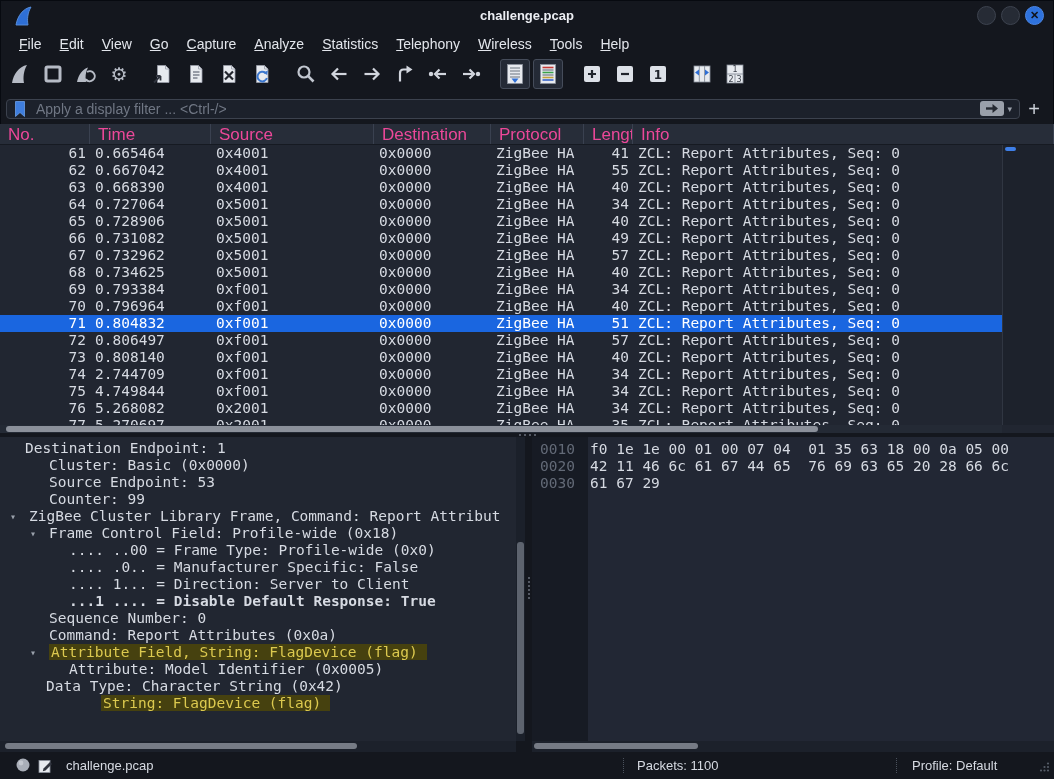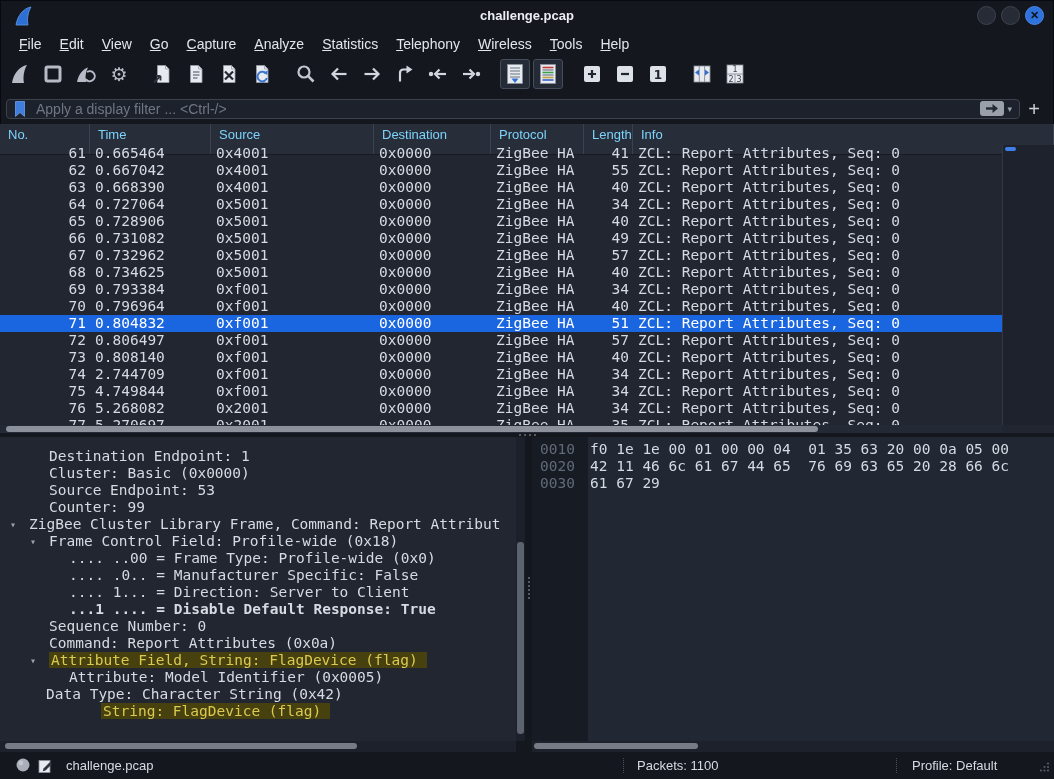--- a/index.html
+++ b/index.html
@@ -30,22 +30,22 @@
   .filter-wrap{flex:1;height:20px;background:#1c212b;border:1px solid #3c424e;border-radius:4px;
     display:flex;align-items:center;padding:0 5px;box-sizing:border-box;}
   .filter-wrap input{flex:1;background:transparent;border:none;outline:none;color:#cfd4dd;font-size:14px;
     font-family:"Liberation Sans",sans-serif;margin-left:6px;}
   .filter-wrap input::placeholder{color:#707784;}
   .apply-btn{width:24px;height:15px;border-radius:3px;background:#9aa0aa;display:flex;align-items:center;justify-content:center;margin-right:3px;}
   .apply-caret{color:#9aa0aa;font-size:9px;margin-right:2px;}
   .add-filter-btn{width:28px;text-align:center;font-size:20px;color:#ccd1d9;line-height:26px;}
   
   .packets{position:absolute;top:124px;left:0;right:0;height:309px;background:#212631;}
-  .phead{position:absolute;top:0;left:0;right:0;height:31px;background:#272d39;display:flex;
-    font-size:13px;color:#7dd3fc;line-height:21px;border-bottom:1px solid #161a22;box-sizing:border-box;}
+  .phead{position:absolute;top:0;left:0;right:0;height:21px;background:#272d39;display:flex;
+    font-size:17px;color:#ec4899;line-height:21px;border-bottom:1px solid #161a22;box-sizing:border-box;}
   .phcell{border-right:1px solid #3a4150;padding-left:8px;box-sizing:border-box;overflow:hidden;white-space:nowrap;}
   .pbody{position:absolute;top:21px;left:0;right:52px;height:280px;overflow:hidden;
     font-family:"DejaVu Sans Mono",monospace;font-size:14.5px;}
   .prow{height:17px;line-height:17px;display:flex;white-space:pre;}
   .prow.selected{background:var(--sel,#1a66e0);color:#ffffff;}
   .pcell{overflow:hidden;box-sizing:border-box;padding-left:5px;}
   .pcell.r{text-align:right;padding-left:0;padding-right:4px;}
   .pvscroll{position:absolute;top:21px;right:0;width:52px;height:280px;background:#1d222c;border-left:1px solid #303642;box-sizing:border-box;}
   .pvthumb{position:absolute;top:2px;left:2px;width:11px;height:4px;background:#3e7fe8;border-radius:2px;}
   .phscroll{position:absolute;top:301px;left:0;right:52px;height:8px;background:#242a35;}
@@ -377,21 +377,21 @@
 
   <div class="hsplit">
       <i></i>
       <i></i>
       <i></i>
       <i></i>
     </div>
 
   <div class="lower">
     <div class="details" id="details">
-        <div class="dline" style="padding-left: 49px; margin-top: 8px;"><span>Destination Endpoint: 1</span></div>
+        <div class="dline" style="padding-left: 25px;"><span>Destination Endpoint: 1</span></div>
         <div class="dline" style="padding-left: 49px;"><span>Cluster: Basic (0x0000)</span></div>
         <div class="dline" style="padding-left: 49px;"><span>Source Endpoint: 53</span></div>
         <div class="dline" style="padding-left: 49px;"><span>Counter: 99</span></div>
         <div class="dline" style="padding-left: 29px;"><span class="darrow" style="left: 10px;">▾</span><span>ZigBee Cluster Library Frame, Command: Report Attribut</span></div>
         <div class="dline" style="padding-left: 49px;"><span class="darrow" style="left: 30px;">▾</span><span>Frame Control Field: Profile-wide (0x18)</span></div>
         <div class="dline" style="padding-left: 69px;"><span>.... ..00 = Frame Type: Profile-wide (0x0)</span></div>
         <div class="dline" style="padding-left: 69px;"><span>.... .0.. = Manufacturer Specific: False</span></div>
         <div class="dline" style="padding-left: 69px;"><span>.... 1... = Direction: Server to Client</span></div>
         <div class="dline" style="padding-left: 69px; font-weight: bold;"><span>...1 .... = Disable Default Response: True</span></div>
         <div class="dline" style="padding-left: 49px;"><span>Sequence Number: 0</span></div>
@@ -410,21 +410,21 @@
     <div class="vsplit">
         <i></i>
         <i></i>
         <i></i>
         <i></i>
         <i></i>
         <i></i>
       </div>
     <div class="hex" id="hexpane">
       <div class="offstrip"></div>
-        <div class="hrow"><span class="off">0010</span><span class="bytes">f0 1e 1e 00 01 00 00 04  01 35 63 20 00 0a 05 00</span></div>
+        <div class="hrow"><span class="off">0010</span><span class="bytes">f0 1e 1e 00 01 00 07 04  01 35 63 18 00 0a 05 00</span></div>
         <div class="hrow"><span class="off">0020</span><span class="bytes">42 11 46 6c 61 67 44 65  76 69 63 65 20 28 66 6c</span></div>
         <div class="hrow"><span class="off">0030</span><span class="bytes">61 67 29</span></div>
       </div>
     <div class="hhscroll">
         <div class="hhthumb"></div>
       </div>
   </div>
 
   <div class="statusbar">
     <span class="sb-expert">

